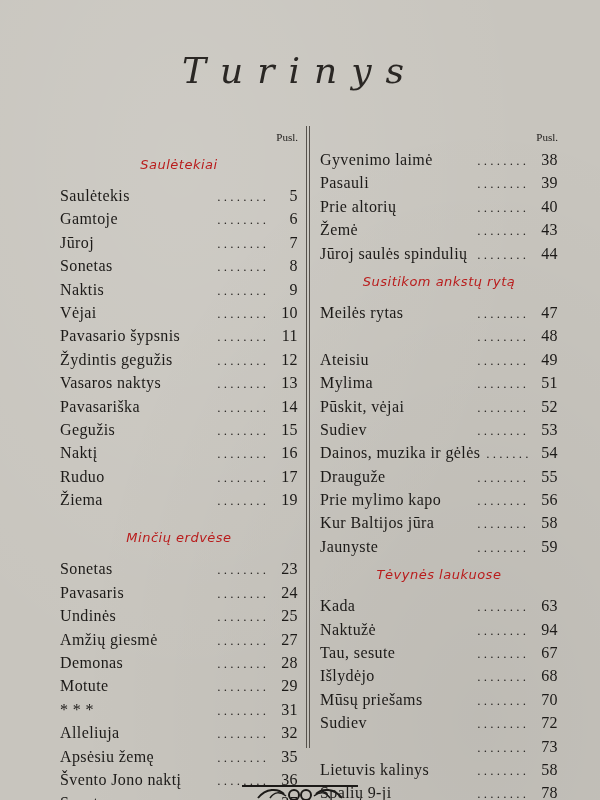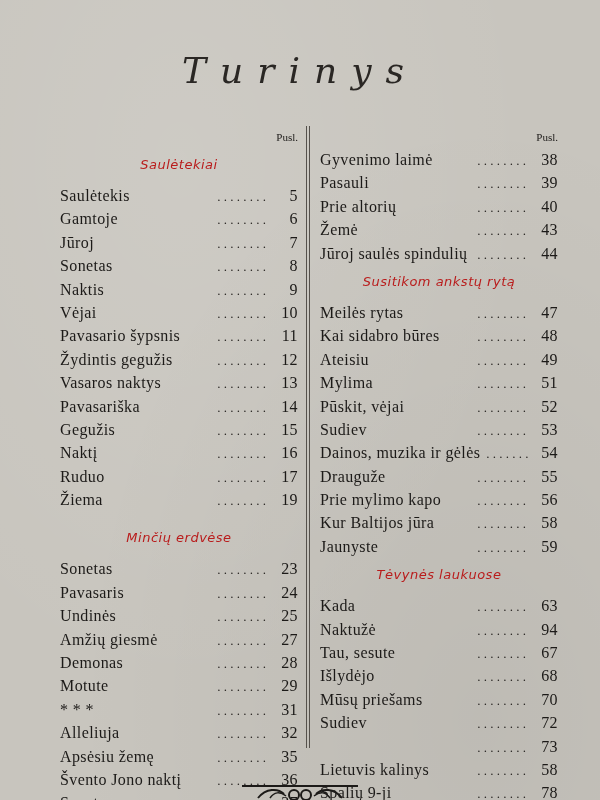--- a/index.html
+++ b/index.html
@@ -235,21 +235,20 @@
       <span class="dots">.          .          .          .          .          .          .          .</span>
       <span class="num">44</span>
     </div>
     <div class="section-head">Susitikom ankstų rytą</div>
     <div class="entry">
       <span class="name">Meilės rytas</span>
       <span class="dots">.          .          .          .          .          .          .          .</span>
       <span class="num">47</span>
     </div>
     <div class="entry">
-      <span class="name">Kai sidabro būres</span>
       <span class="dots">.          .          .          .          .          .          .          .</span>
       <span class="num">48</span>
     </div>
     <div class="entry">
       <span class="name">Ateisiu</span>
       <span class="dots">.          .          .          .          .          .          .          .</span>
       <span class="num">49</span>
     </div>
     <div class="entry">
       <span class="name">Mylima</span>

